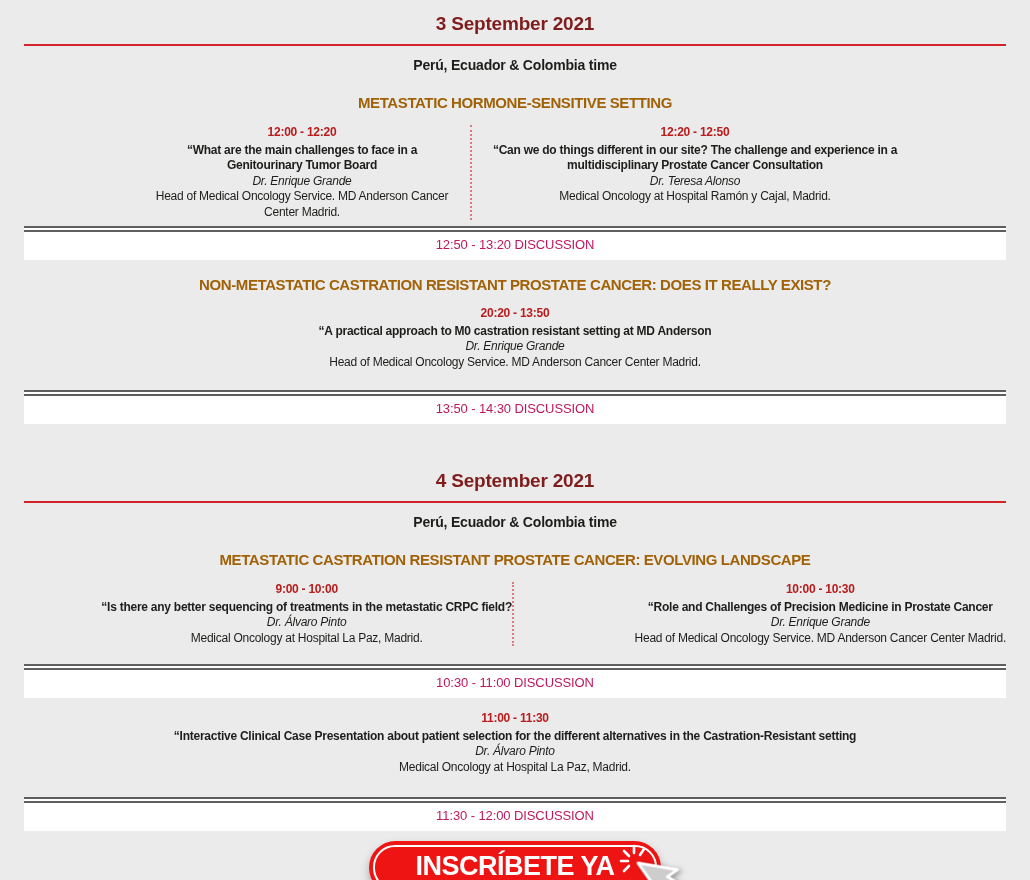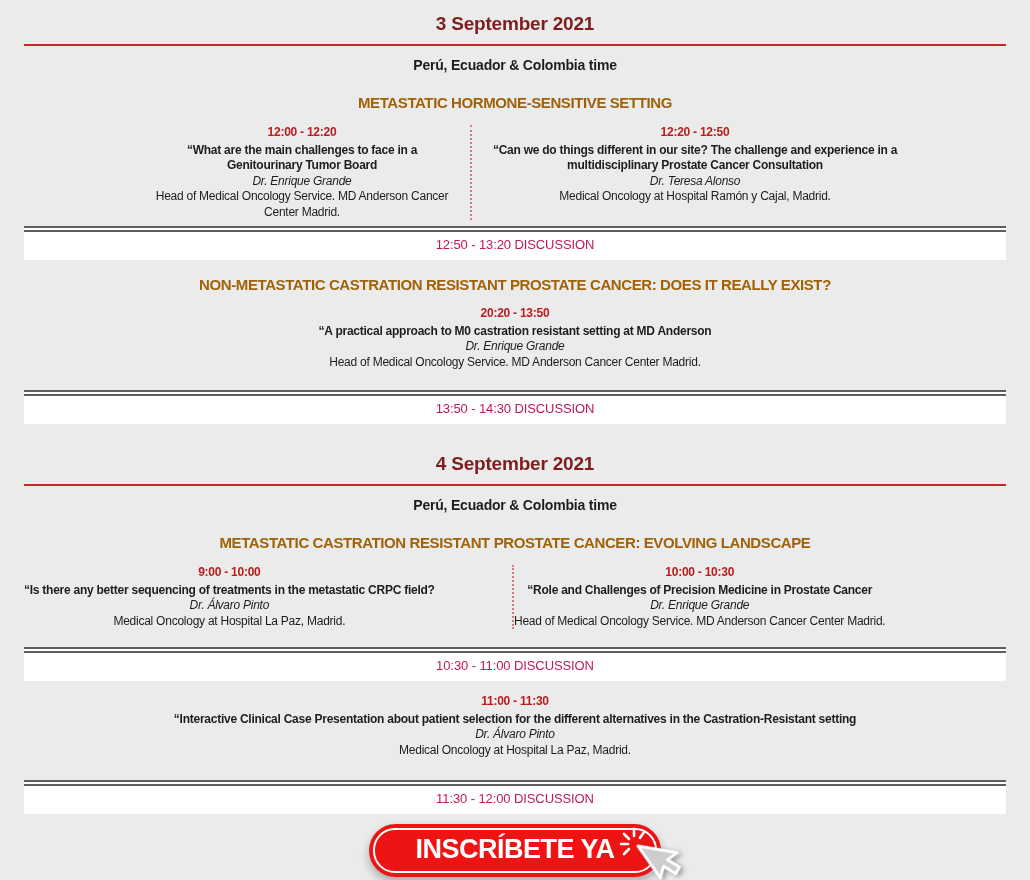--- a/index.html
+++ b/index.html
@@ -15,40 +15,40 @@
   .red-rule { border:none; border-top:2px solid #d2232a; margin:9px 24px 0; }
   .tz { margin-top:11px; text-align:center; font-size:14px; font-weight:bold; letter-spacing:-0.2px; }
   .sec-heading { margin-top:21px; text-align:center; font-size:15px; font-weight:bold; color:#a16207; letter-spacing:-0.4px; }
 
   .session { font-size:12px; line-height:15.5px; text-align:center; letter-spacing:-0.25px; }
   .session .time { color:#b91c1c; font-weight:bold; margin-bottom:2px; }
   .session .stitle { font-weight:bold; }
   .session .speaker { font-style:italic; }
 
   .two-col { display:flex; margin:14px 24px 0; align-items:stretch; }
-  .colL, .colR { display:flex; justify-content:flex-start; }
+  .colL, .colR { display:flex; justify-content:flex-end; }
   .colR { border-left:2px dotted rgba(215,62,67,.65); flex:1; }
   .d1 .colL { flex:0 0 446px; justify-content:flex-end; padding-right:18px; }
   .d1 .colR { justify-content:flex-start; padding-left:18px; }
   .d1 .colL .session { max-width:300px; }
   .d1 .colR .session { max-width:410px; }
   .d2 .colL { flex:0 0 488px; }
   .d2 .session { max-width:486px; }
 
   .single-wrap { margin-top:13px; display:flex; justify-content:center; }
 
   .disc { margin:0 24px; }
   .disc .lines { height:6px; border-top:2px solid #5e5e5e; border-bottom:2px solid #5e5e5e; background:#fff; }
   .disc .bar { background:#fff; text-align:center; font-size:13px; padding:5px 0 8px; letter-spacing:-0.1px; color:#be185d; }
   .mt6  { margin-top:6px; }
   .mt18 { margin-top:18px; }
   .mt20 { margin-top:20px; }
   .mt22 { margin-top:22px; }
   .sec-heading.second { margin-top:16px; }
-  .day2 { margin-top:29px; }
+  .day2 { margin-top:46px; }
 
   .cta-wrap { margin-top:10px; display:flex; justify-content:center; }
   .cta {
     position:relative; width:292px; height:53px;
     background:#ee1414; border:none; border-radius:27px;
     box-shadow:0 5px 10px rgba(0,0,0,.28);
     cursor:pointer;
   }
   .cta::before {
     content:""; position:absolute; inset:4px;

